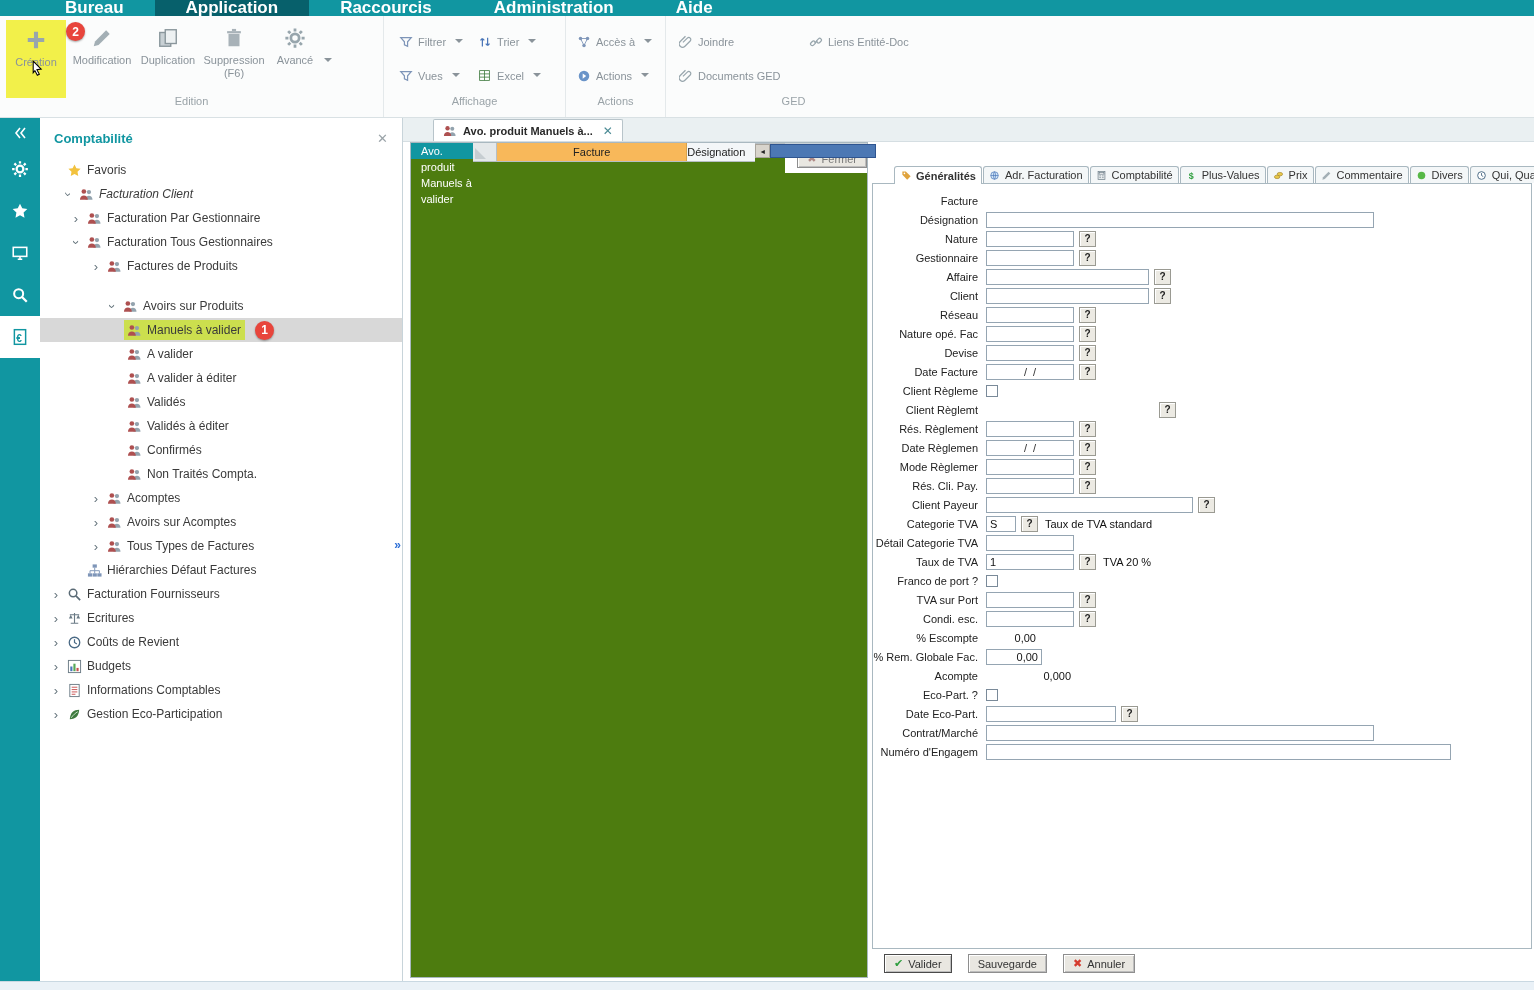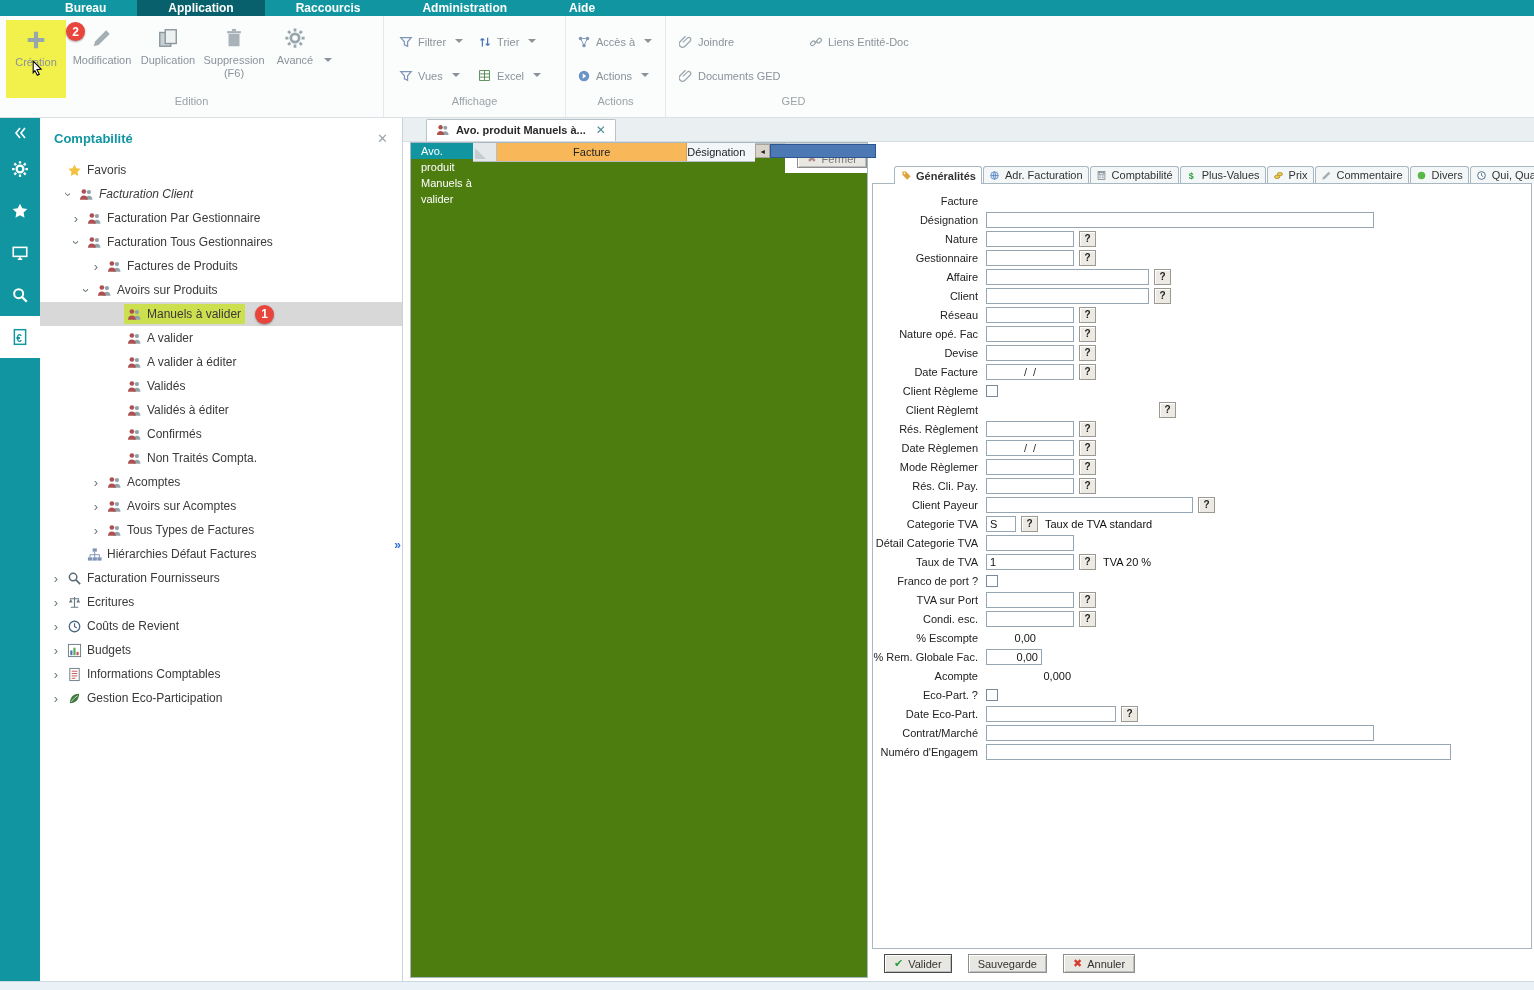--- a/index.html
+++ b/index.html
@@ -10,21 +10,21 @@
   }
   *{margin:0;padding:0;box-sizing:border-box}
   html,body{background:#fff}
   body{font-family:"Liberation Sans","DejaVu Sans",sans-serif;font-size:11px;color:#333}
   .app{position:relative;width:1534px;height:990px;overflow:hidden;background:#fff}
   .icon{display:inline-flex;align-items:center;justify-content:center;flex:0 0 auto}
   .icon svg{display:block}
 
   
   .menubar{position:absolute;top:0;left:0;right:0;height:16px;background:var(--teal);display:flex;align-items:stretch;padding-left:34px;color:#fff}
-  .menu-item{padding:0 31px;display:flex;align-items:center;font-weight:bold;font-size:12px;cursor:default}
+  .menu-item{padding:0 31px;display:flex;align-items:center;font-weight:bold;font-size:17px;cursor:default}
   .menu-item.active{background:var(--teal-dark)}
 
   
   .ribbon{position:absolute;top:16px;left:0;right:0;height:102px;background:#FBFCFC;border-bottom:1px solid #D9E1E4;display:flex}
   .rgroup{position:relative;height:100%;padding:2px 4px 16px}
   .rgroup+.rgroup{border-left:1px solid #E4E9EB}
   .rgroup-label{position:absolute;bottom:10px;left:0;right:0;text-align:center;color:#9AA3A8;font-size:11px}
   .g-edition{width:383px;display:flex;gap:6px;padding-left:6px}
   .big-btn{width:60px;display:flex;flex-direction:column;align-items:center;padding-top:8px;color:var(--graytxt);line-height:13px;text-align:center}
   .big-btn .icon{width:24px;height:24px;margin-bottom:4px}
@@ -58,21 +58,21 @@
   .tree-row.selected{background:#D8D8D8}
   .expander{width:16px;color:#66757D;font-size:13px;text-align:center;flex:0 0 16px}
   .expander.open{transform:rotate(90deg)}
   .hlbox{display:inline-flex;align-items:center;gap:5px;padding:2px 4px 2px 2px}
   .hlbox.hl{background:#CCDF4E}
   .tree-row .icon{width:16px;height:16px}
   .tree-badge{margin-left:10px}
   .panel-resize{position:absolute;right:1px;top:420px;color:#2E6FD6;font-size:12px;font-weight:bold}
 
   
-  .tabstrip{position:absolute;left:403px;top:118px;right:0;height:24px;background:#EAF0F2;border-bottom:1px solid #D5DEE2;display:flex;align-items:center;padding-left:23px}
+  .tabstrip{position:absolute;left:403px;top:118px;right:0;height:24px;background:#EAF0F2;border-bottom:1px solid #D5DEE2;display:flex;align-items:flex-end;padding-left:30px}
   .doc-tab{height:22px;display:flex;align-items:center;gap:6px;background:#fff;border:1px solid #B8C4CA;border-bottom:none;border-radius:2px 2px 0 0;padding:0 9px;font-weight:bold;color:#2A2A2A}
   .doc-tab .icon{width:14px;height:14px}
   .tab-close{color:#4A8A94;font-weight:bold;font-size:12px;margin-left:4px}
 
   
   .list-panel{position:absolute;left:410px;top:142px;width:458px;bottom:12px;border:1px solid var(--border);background:#4d7c0f;display:flex;}
   .doc-titlebar{height:16px;background:var(--teal);color:#fff;font-size:11px;line-height:16px;padding-left:10px}
   .list-header{display:flex;height:19px;border-bottom:1px solid #B6BEC4;font-size:11px}
   .col-corner{width:24px;background:#E4E8EA;border-right:1px solid #B6BEC4;position:relative}
   .corner-tri{position:absolute;left:2px;bottom:2px;width:0;height:0;border-right:11px solid transparent;border-bottom:11px solid #C6CDD1}
@@ -416,21 +416,21 @@
               <svg viewBox="0 0 16 16" width="15" height="15">
                 <circle cx="10.6" cy="5.4" r="2.3" fill="#93A3AE"></circle>
                 <path d="M6.8 13.6c0-2.9 1.8-4.3 3.8-4.3s3.8 1.4 3.8 4.3z" fill="#93A3AE"></path>
                 <circle cx="5.2" cy="4.8" r="2.5" fill="#AE5050"></circle>
                 <path d="M1 13.6c0-3.1 2-4.6 4.2-4.6s4.2 1.5 4.2 4.6z" fill="#AE5050"></path>
               </svg>
             </span>
             <span class="tree-label">Factures de Produits</span>
           </span>
         </div>
-        <div class="tree-row" style="padding-left: 38px;">
+        <div class="tree-row" style="padding-left: 64px; margin-top: 16px;">
           <span class="expander open">›</span>
           <span class="hlbox">
             <span class="icon">
               <svg viewBox="0 0 16 16" width="15" height="15">
                 <circle cx="10.6" cy="5.4" r="2.3" fill="#93A3AE"></circle>
                 <path d="M6.8 13.6c0-2.9 1.8-4.3 3.8-4.3s3.8 1.4 3.8 4.3z" fill="#93A3AE"></path>
                 <circle cx="5.2" cy="4.8" r="2.5" fill="#AE5050"></circle>
                 <path d="M1 13.6c0-3.1 2-4.6 4.2-4.6s4.2 1.5 4.2 4.6z" fill="#AE5050"></path>
               </svg>
             </span>

